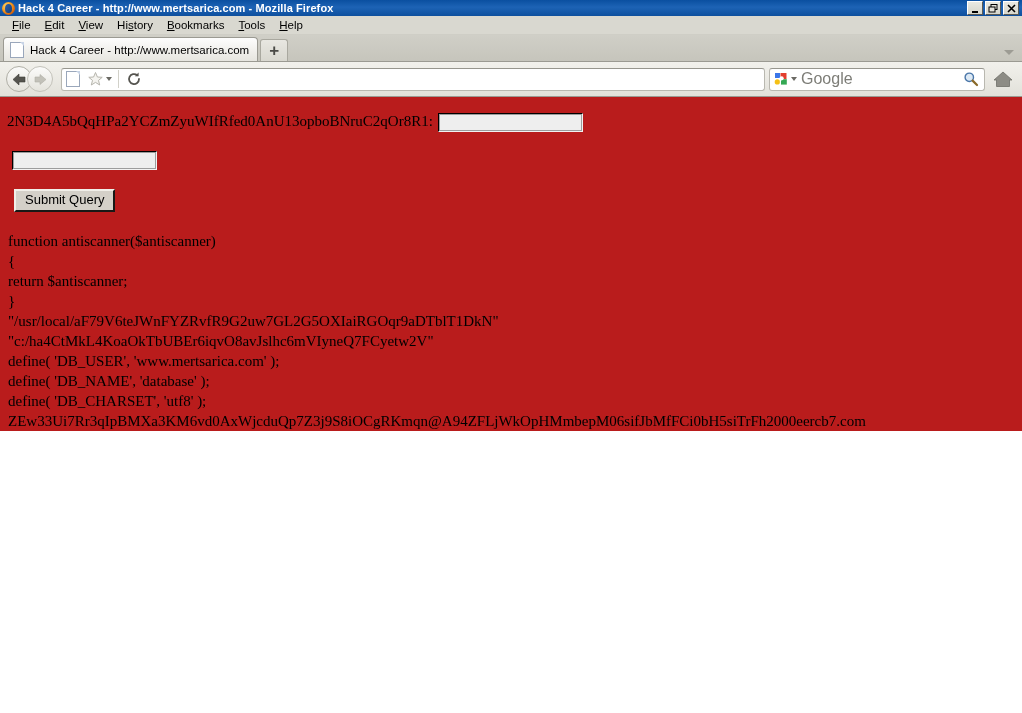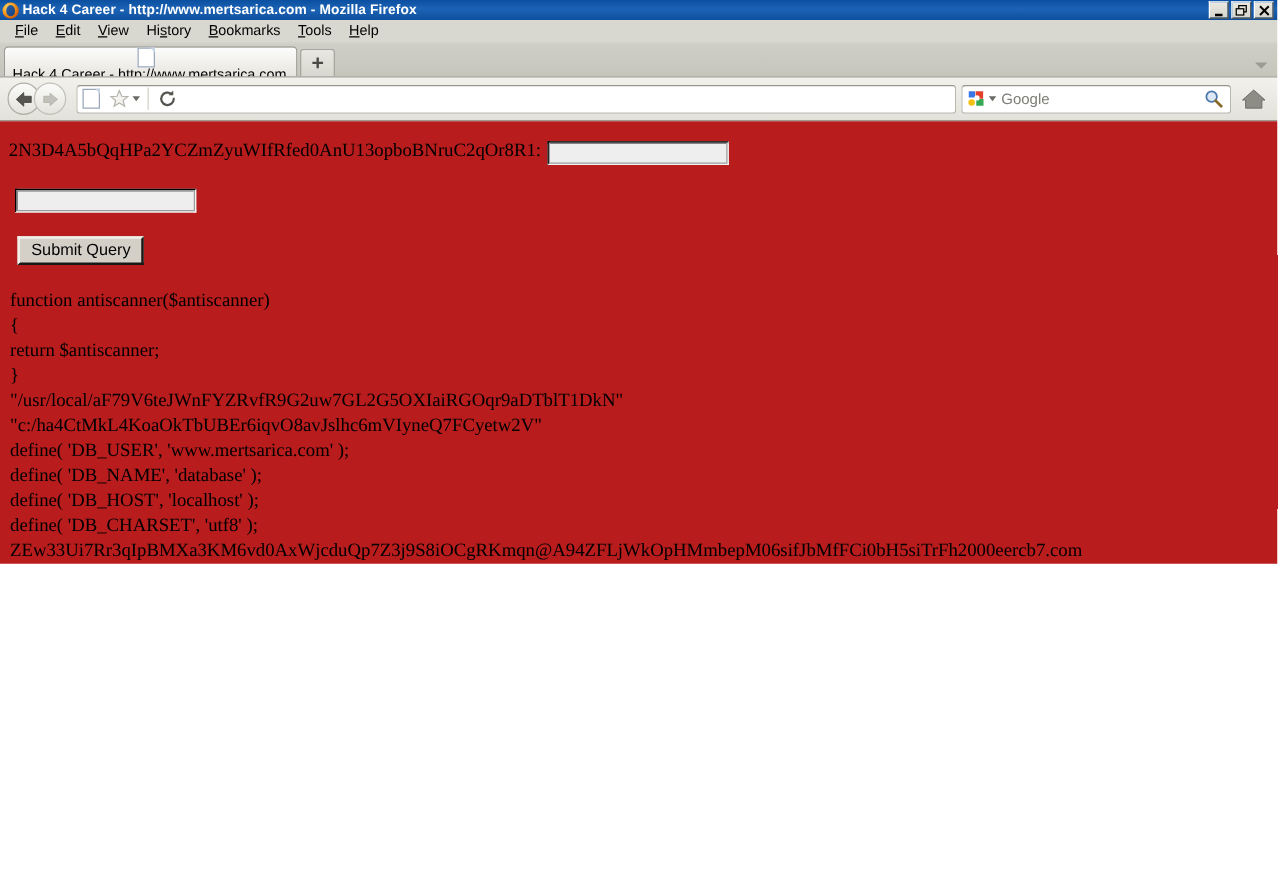--- a/index.html
+++ b/index.html
@@ -96,21 +96,20 @@
     height: 24px;
     background: linear-gradient(to bottom, #fdfdfd 0%, #f1f0ec 55%, #e6e5df 100%);
     border: 1px solid #9b9a92;
     border-bottom: none;
     border-radius: 4px 4px 0 0;
     display: flex;
     align-items: center;
     padding: 0 8px 0 6px;
     box-sizing: border-box;
     max-width: 520px;
-    flex-direction: column;
   }
   .tab-favicon {
     width: 12px; height: 14px;
     margin-right: 6px;
     background: #ffffff;
     border: 1px solid #9aa7bb;
     position: relative;
     flex: 0 0 auto;
   }
   .tab-favicon::after {
@@ -230,21 +229,21 @@
     margin-right: 5px;
   }
   .g-logo {
     width: 14px; height: 14px;
     position: relative;
     flex: 0 0 auto;
     margin-right: 3px;
   }
   .search-text {
     flex: 1 1 auto;
-    font-size: 12px;
+    font-size: 16px;
     color: #7d7d77;
     white-space: nowrap;
     overflow: hidden;
     padding-left: 4px;
   }
   .home-btn {
     width: 26px; height: 24px;
     display: flex; align-items: center; justify-content: center;
     flex: 0 0 auto;
   }
@@ -423,18 +422,17 @@
 
   <div class="code-block">
     <div class="code-line">function antiscanner($antiscanner)</div>
     <div class="code-line">{</div>
     <div class="code-line">return $antiscanner;</div>
     <div class="code-line">}</div>
     <div class="code-line">"/usr/local/aF79V6teJWnFYZRvfR9G2uw7GL2G5OXIaiRGOqr9aDTblT1DkN"</div>
     <div class="code-line">"c:/ha4CtMkL4KoaOkTbUBEr6iqvO8avJslhc6mVIyneQ7FCyetw2V"</div>
     <div class="code-line">define( 'DB_USER', 'www.mertsarica.com' );</div>
     <div class="code-line">define( 'DB_NAME', 'database' );</div>
-    <div class="code-line">define( 'DB_HOST', 'localhost' );</div>
     <div class="code-line">define( 'DB_CHARSET', 'utf8' );</div>
     <div class="code-line">ZEw33Ui7Rr3qIpBMXa3KM6vd0AxWjcduQp7Z3j9S8iOCgRKmqn@A94ZFLjWkOpHMmbepM06sifJbMfFCi0bH5siTrFh2000eercb7.com</div>
   </div>
 
 </div>
 
 </body></html>

